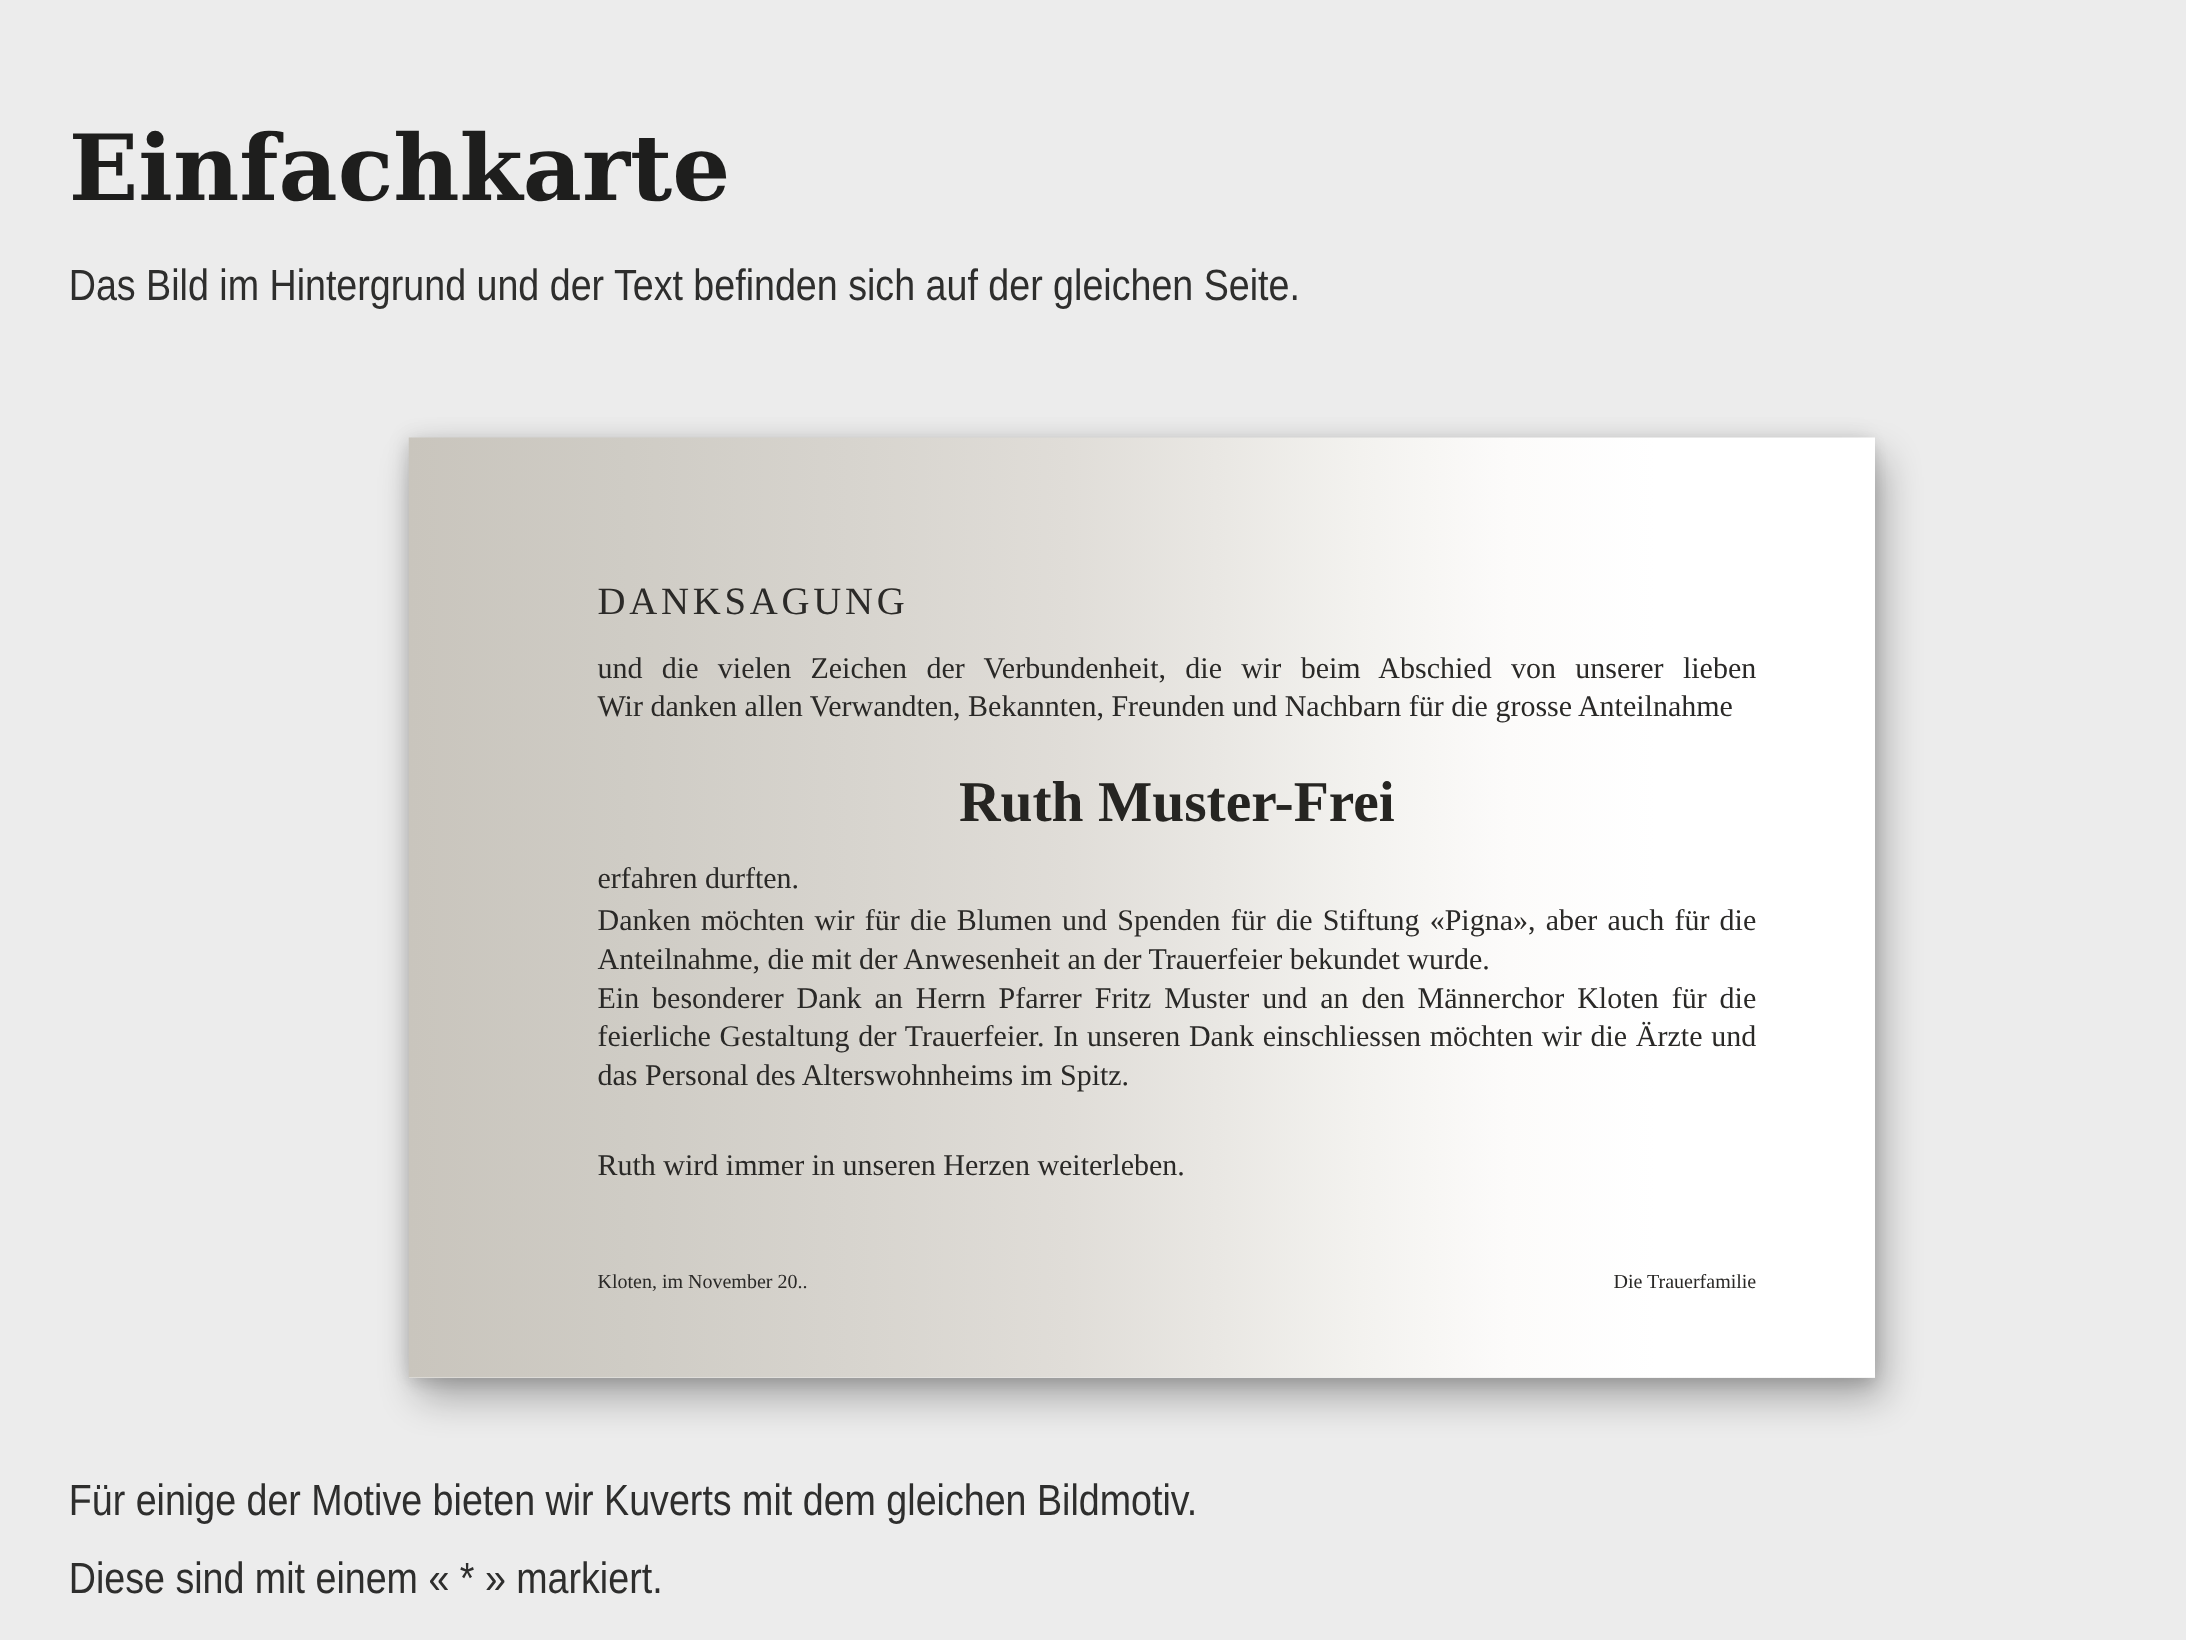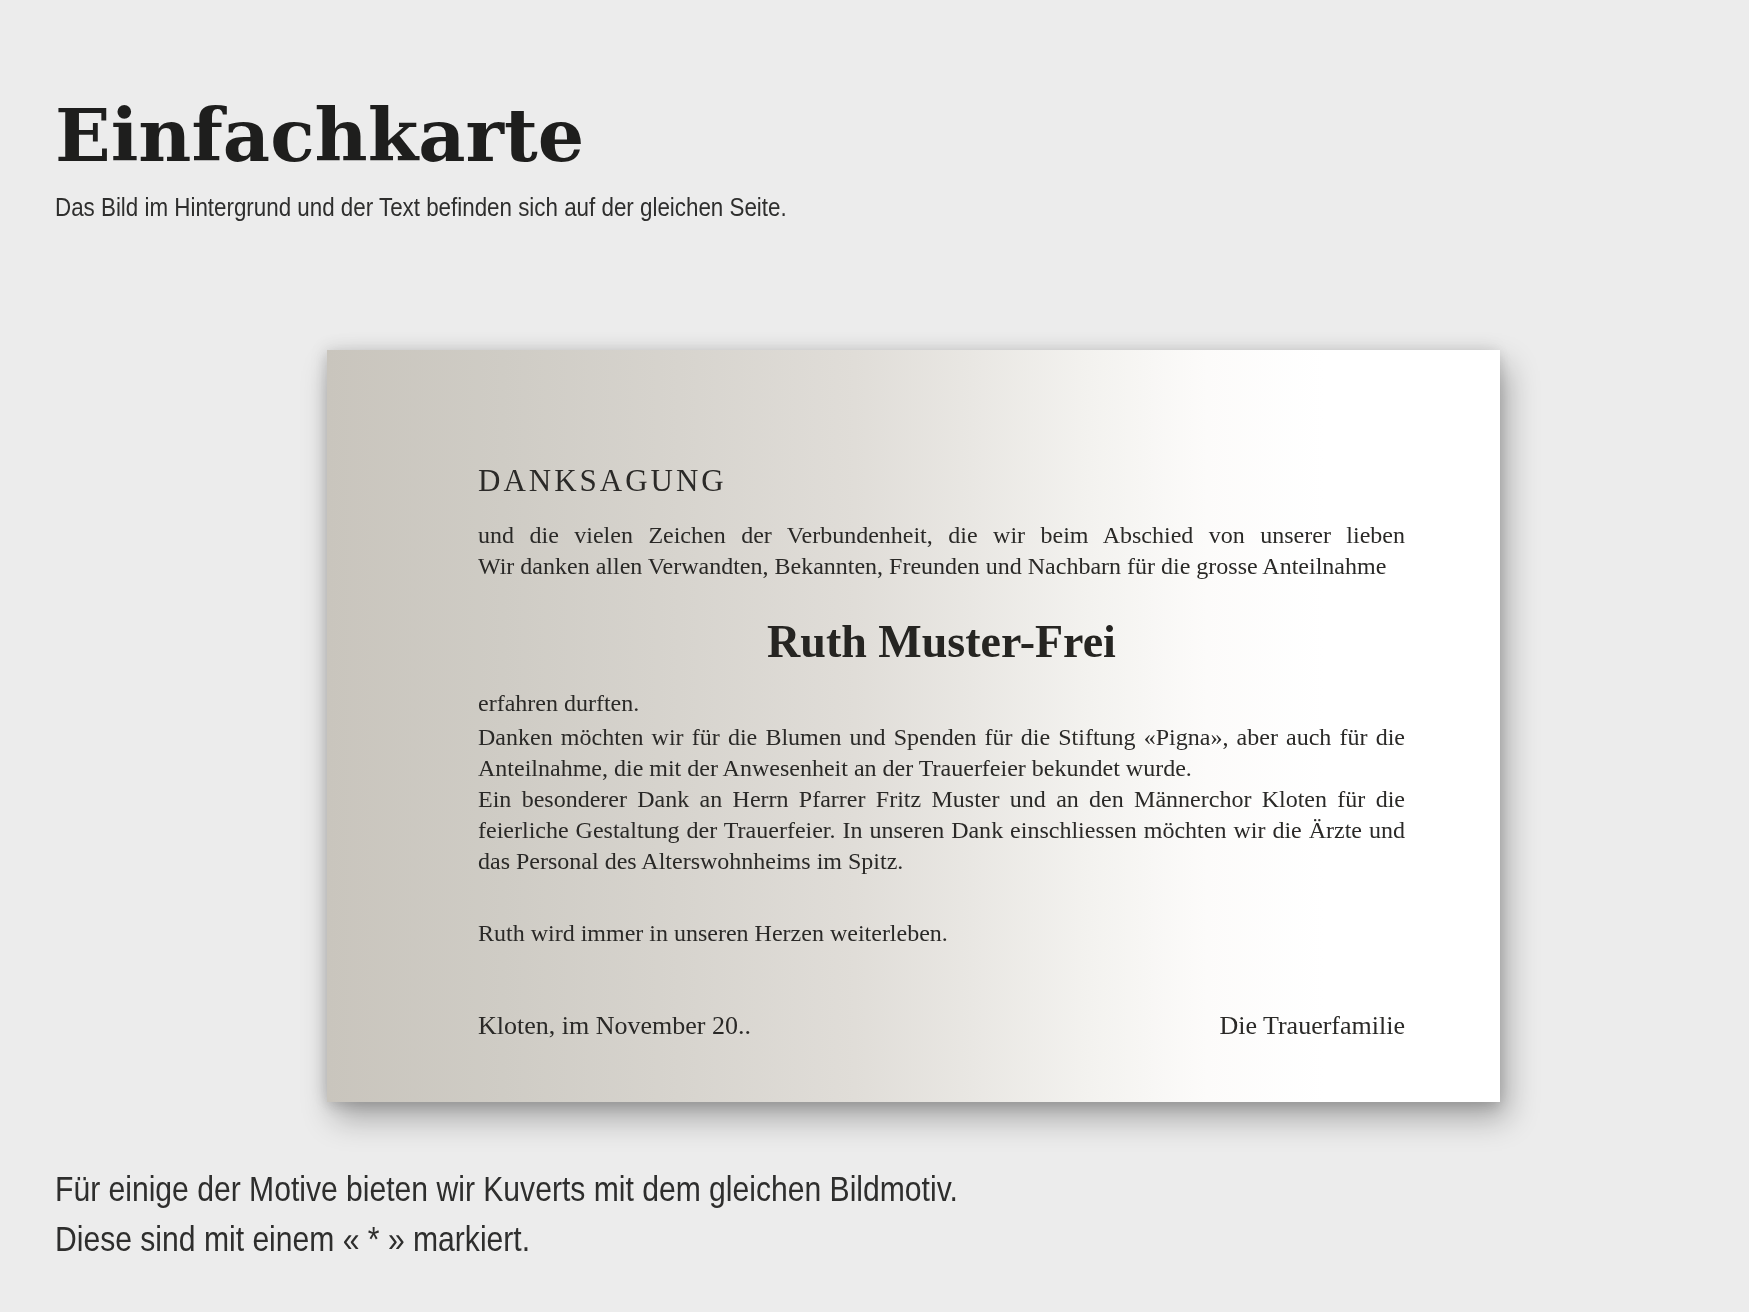--- a/index.html
+++ b/index.html
@@ -18,22 +18,22 @@
   
   .page-title{
     position:absolute;left:55px;top:46px;
     font-family:"DejaVu Serif",serif;
     font-weight:700;
     font-size:73px;line-height:1.1;
     color:#1e1e1d;
     letter-spacing:0px;
   }
   .page-subtitle{
-    position:absolute;left:55px;top:192px;
-    font-size:26px;line-height:1.2;
+    position:absolute;left:55px;top:208px;
+    font-size:35px;line-height:1.2;
     color:#2e2e2d;
     white-space:nowrap;
   }
   .condense{
     display:inline-block;
     transform:scaleX(0.86);
     transform-origin:left top;
   }
 
   
@@ -77,30 +77,30 @@
     font-weight:700;
     color:#262522;
   }
   .card-after-name{top:338px;}
   .card-flowers{top:372px;}
   .card-thanks{top:434px;}
   .card-closing{top:568px;}
   .card-bottom-row{
     position:absolute;left:151px;top:660px;width:927px;
     display:flex;justify-content:space-between;align-items:baseline;
-    font-size:26px;line-height:31px;
+    font-size:16px;line-height:31px;
   }
 
   
   .page-footer{
     position:absolute;left:55px;top:1164px;
     font-size:35px;line-height:50px;
     color:#2e2e2d;
   }
-  .page-footer .footer-line{display:block;white-space:nowrap;}
+  .page-footer .footer-line{display:block;white-space:nowrap;margin-top:12px;}
 </style>
 </head>
 <body>
 
 <div class="page">
 
   <h1 class="page-title">Einfachkarte</h1>
 
   <div class="page-subtitle">
     <span class="condense">Das Bild im Hintergrund und der Text befinden sich auf der gleichen Seite.</span>

